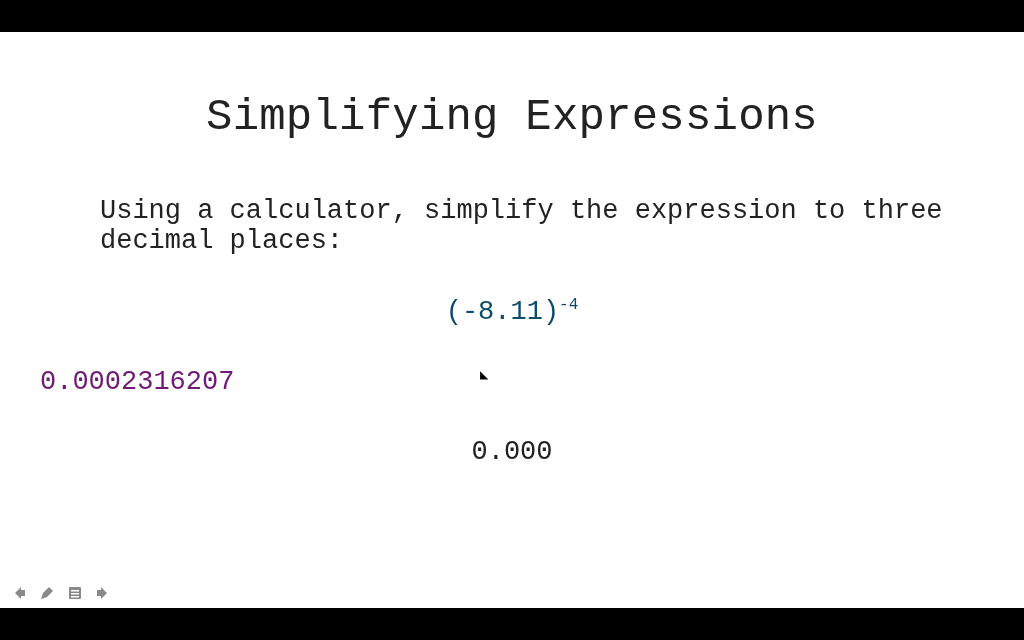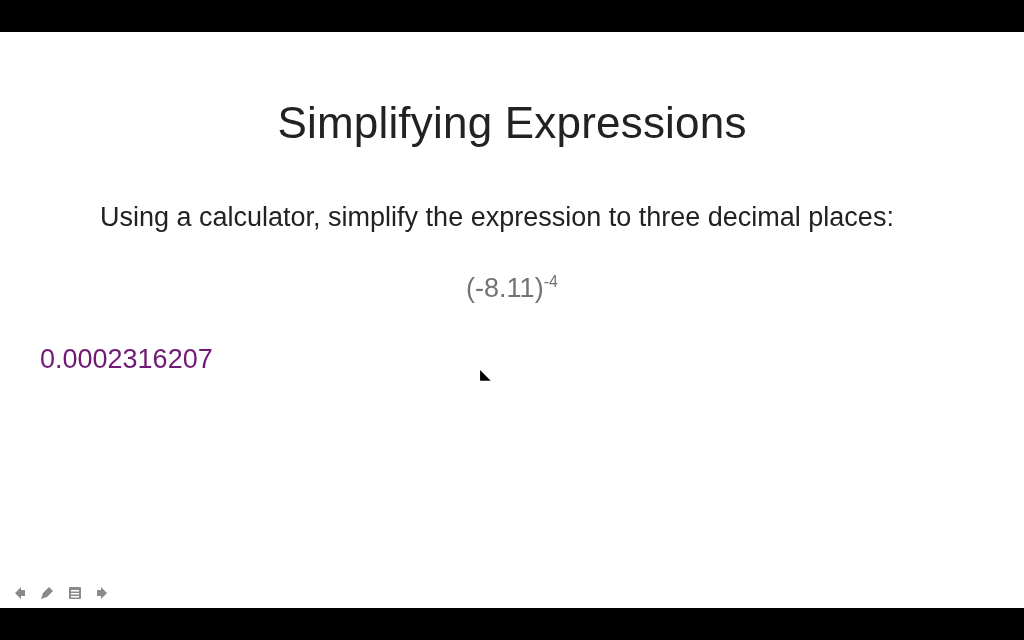--- a/index.html
+++ b/index.html
@@ -1,40 +1,40 @@
 <!DOCTYPE html>
 <html><head>
 <meta charset="utf-8">
 <style>
   * { margin: 0; padding: 0; box-sizing: border-box; }
   html, body { width: 1024px; height: 640px; overflow: hidden; font-family: "Segoe UI", "Helvetica Neue", Arial, sans-serif; }
   body { display: flex; flex-direction: column; background: #000; }
   .bar-top { height: 32px; background: #000; flex: 0 0 auto; }
   .bar-bottom { height: 32px; background: #000; flex: 0 0 auto; }
   .slide-wrap { flex: 1 1 auto; background: #fff; position: relative; }
-  .slide { position: absolute; inset: 0; padding: 12px 40px; }
+  .slide { position: absolute; inset: 0; padding: 6px 40px; font-family: Liberation Mono, monospace; }
   .title {
     text-align: center;
     font-size: 44px;
     font-weight: 400;
     color: #222;
     margin-top: 54px;
     letter-spacing: 0.2px;
   }
   .body-text {
     font-size: 27px;
     color: #222;
     margin-top: 54px;
     margin-left: 60px;
     font-weight: 400;
   }
   .expr {
     text-align: center;
     font-size: 27px;
-    color: #737373;
+    color: #0c4a6e;
     margin-top: 40px;
     font-weight: 400;
   }
   .expr sup { font-size: 16px; vertical-align: super; }
   .value1 {
     font-size: 27px;
     color: #701a75;
     margin-top: 40px;
     font-weight: 400;
     position: relative;
@@ -85,20 +85,21 @@
     <h1 class="title">Simplifying Expressions</h1>
 
     <p class="body-text">Using a calculator, simplify the expression to three decimal places:</p>
 
     <p class="expr">
       <span>(-8.11)</span><sup>-4</sup>
     </p>
 
     <p class="value1">0.0002316207</p>
 
+    <p class="value2">0.000</p>
 
     <span class="cursor-mark">◣</span>
   </div>
 
   <div class="toolbar">
     <div class="tb-btn" title="previous-slide">
       <svg width="16" height="16" viewBox="0 0 16 16">
         <path d="M10 2 L4 8 L10 14 L10 11 L14 11 L14 5 L10 5 Z" fill="#8a8a8a"></path>
       </svg>
     </div>

